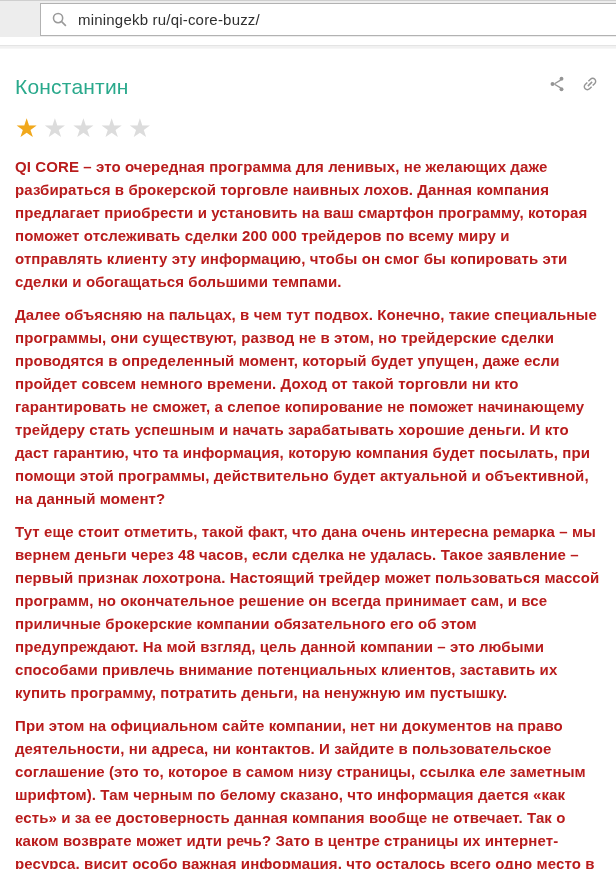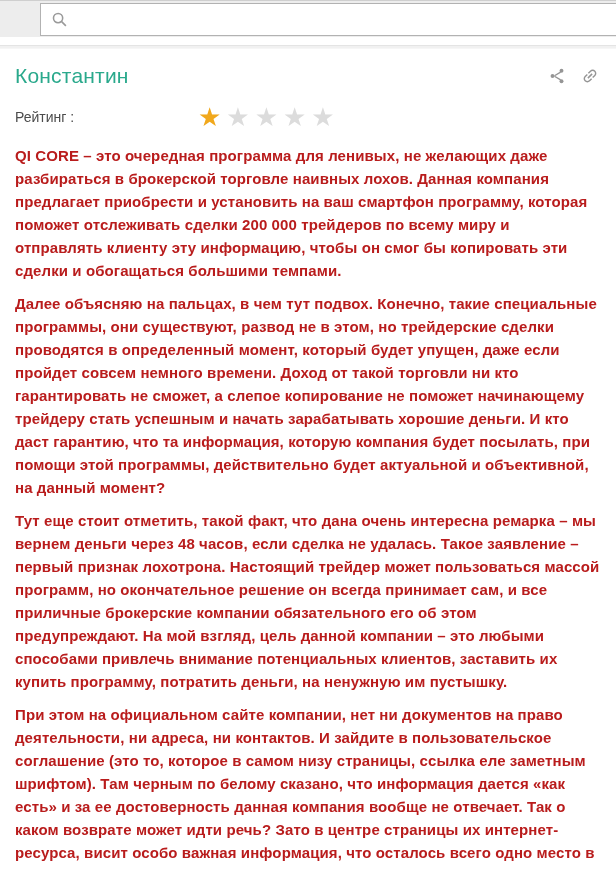--- a/index.html
+++ b/index.html
@@ -18,21 +18,21 @@
     display:flex; align-items:center; padding-left:10px;
   }
   .urlbox .mag { width:17px; height:17px; flex:0 0 auto; }
   .url-text { margin-left:10px; font-size:15px; color:#2f2f2f; letter-spacing:.2px; white-space:nowrap; }
 
   .subdivider { height:4px; background:#f1f1f1; border-top:1px solid #e4e4e4; border-bottom:1px solid #f6f6f6; margin-top:8px; }
 
   
   .content { padding:0 15px; }
 
-  .author-row { margin-top:15px; display:flex; align-items:center; justify-content:space-between; }
+  .author-row { margin-top:26px; display:flex; align-items:flex-start; justify-content:space-between; }
   .author-name { font-size:21px; font-weight:400; letter-spacing:.2px; }
   .action-icons { display:flex; align-items:center; gap:15px; padding-right:2px; }
   .action-icons svg { display:block; }
 
   .rating-row { margin-top:17px; display:flex; align-items:center; }
   .rating-label { font-size:14px; color:#4b4b4b; width:183px; flex:0 0 183px; }
   .stars { display:flex; gap:5px; line-height:1; }
   .star { font-size:26px; line-height:24px; }
 
   .review { margin-top:15px; }
@@ -43,20 +43,21 @@
 </style>
 </head>
 <body>
 
 <div class="topbar">
   <div class="urlbox">
     <svg class="mag" viewBox="0 0 24 24" fill="none" stroke="#9a9a9a" stroke-width="2.2">
       <circle cx="10" cy="10" r="6.5"></circle>
       <line x1="15" y1="15" x2="21" y2="21"></line>
     </svg>
+    <span class="url-text">miningekb ru/qi-core-buzz/</span>
   </div>
 </div>
 <div class="subdivider"></div>
 
 <div class="content">
 
   <div class="author-row">
     <div class="author-name" style="color: rgb(42, 169, 140);">Константин</div>
     <div class="action-icons">
       <svg width="18" height="18" viewBox="0 0 24 24" fill="#959595">
@@ -67,21 +68,20 @@
       </svg>
       <svg width="18" height="18" viewBox="0 0 24 24" fill="#959595">
         <g transform="rotate(-45 12 12)">
           <path d="M3.9 12c0-1.71 1.39-3.1 3.1-3.1h4V7H7c-2.76 0-5 2.24-5 5s2.24 5 5 5h4v-1.9H7c-1.71 0-3.1-1.39-3.1-3.1zM8 13h8v-2H8v2zm9-6h-4v1.9h4c1.71 0 3.1 1.39 3.1 3.1s-1.39 3.1-3.1 3.1h-4V17h4c2.76 0 5-2.24 5-5s-2.24-5-5-5z"></path>
         </g>
       </svg>
     </div>
   </div>
 
   <div class="rating-row">
-    <div class="rating-label">Рейтинг :</div>
     <div class="stars">
       <span class="star" style="color: rgb(241, 168, 28);">★</span>
       <span class="star" style="color: rgb(220, 220, 220);">★</span>
       <span class="star" style="color: rgb(220, 220, 220);">★</span>
       <span class="star" style="color: rgb(220, 220, 220);">★</span>
       <span class="star" style="color: rgb(220, 220, 220);">★</span>
     </div>
   </div>
 
   <div class="review">

